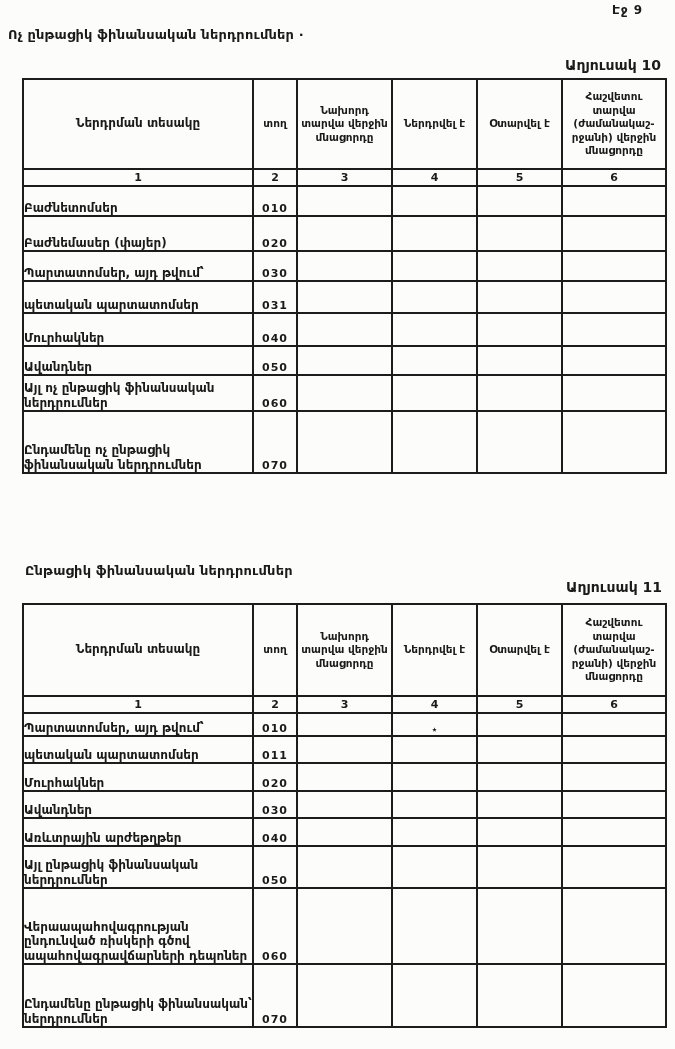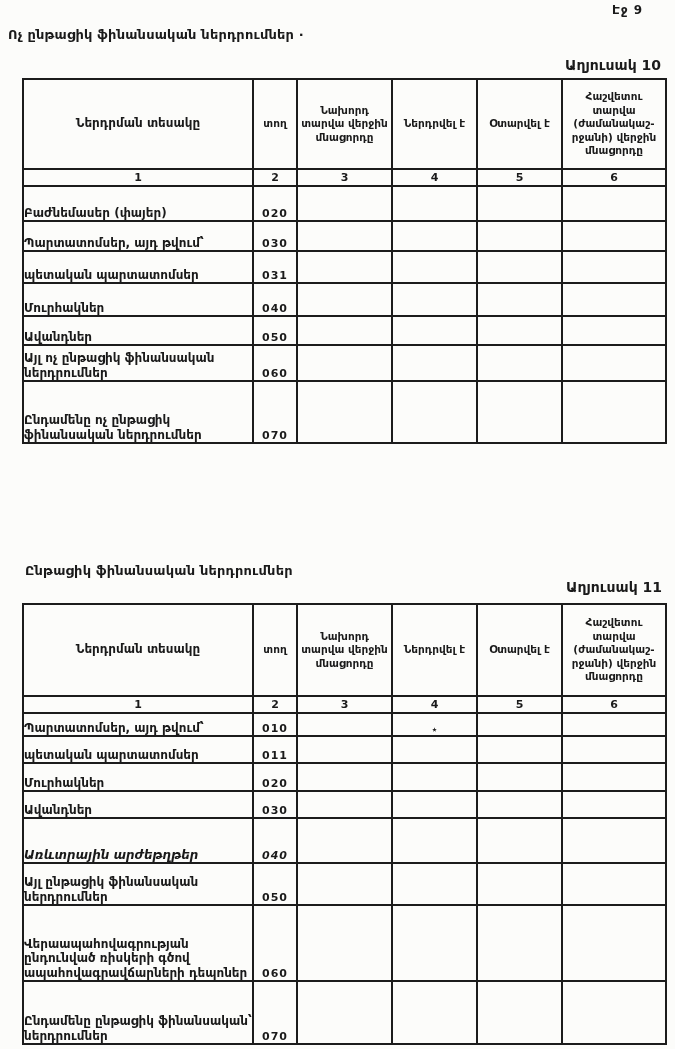--- a/index.html
+++ b/index.html
@@ -95,20 +95,28 @@
           <tr class="numbers-row" style="height: 17px;">
             <td>1</td>
             <td>2</td>
             <td>3</td>
             <td>4</td>
             <td>5</td>
             <td>6</td>
           </tr>
         </thead>
         <tbody>
+          <tr style="height: 30px;">
+            <td class="label-cell"><span>Բաժնետոմսեր</span></td>
+            <td class="code-cell">010</td>
+            <td class="value-cell"></td>
+            <td class="value-cell"></td>
+            <td class="value-cell"></td>
+            <td class="value-cell"></td>
+          </tr>
           <tr style="height: 35px;">
             <td class="label-cell"><span>Բաժնեմասեր (փայեր)</span></td>
             <td class="code-cell">020</td>
             <td class="value-cell"></td>
             <td class="value-cell"></td>
             <td class="value-cell"></td>
             <td class="value-cell"></td>
           </tr>
           <tr style="height: 30px;">
             <td class="label-cell"><span>Պարտատոմսեր, այդ թվում՝</span></td>
@@ -224,21 +232,21 @@
             <td class="value-cell"></td>
           </tr>
           <tr style="height: 27px;">
             <td class="label-cell"><span>Ավանդներ</span></td>
             <td class="code-cell">030</td>
             <td class="value-cell"></td>
             <td class="value-cell"></td>
             <td class="value-cell"></td>
             <td class="value-cell"></td>
           </tr>
-          <tr style="height: 45px; font-style: italic;">
+          <tr style="height: 28px;">
             <td class="label-cell"><span>Առևտրային արժեթղթեր</span></td>
             <td class="code-cell">040</td>
             <td class="value-cell"></td>
             <td class="value-cell"></td>
             <td class="value-cell"></td>
             <td class="value-cell"></td>
           </tr>
           <tr style="height: 42px;">
             <td class="label-cell"><span>Այլ ընթացիկ ֆինանսական ներդրումներ</span></td>
             <td class="code-cell">050</td>

